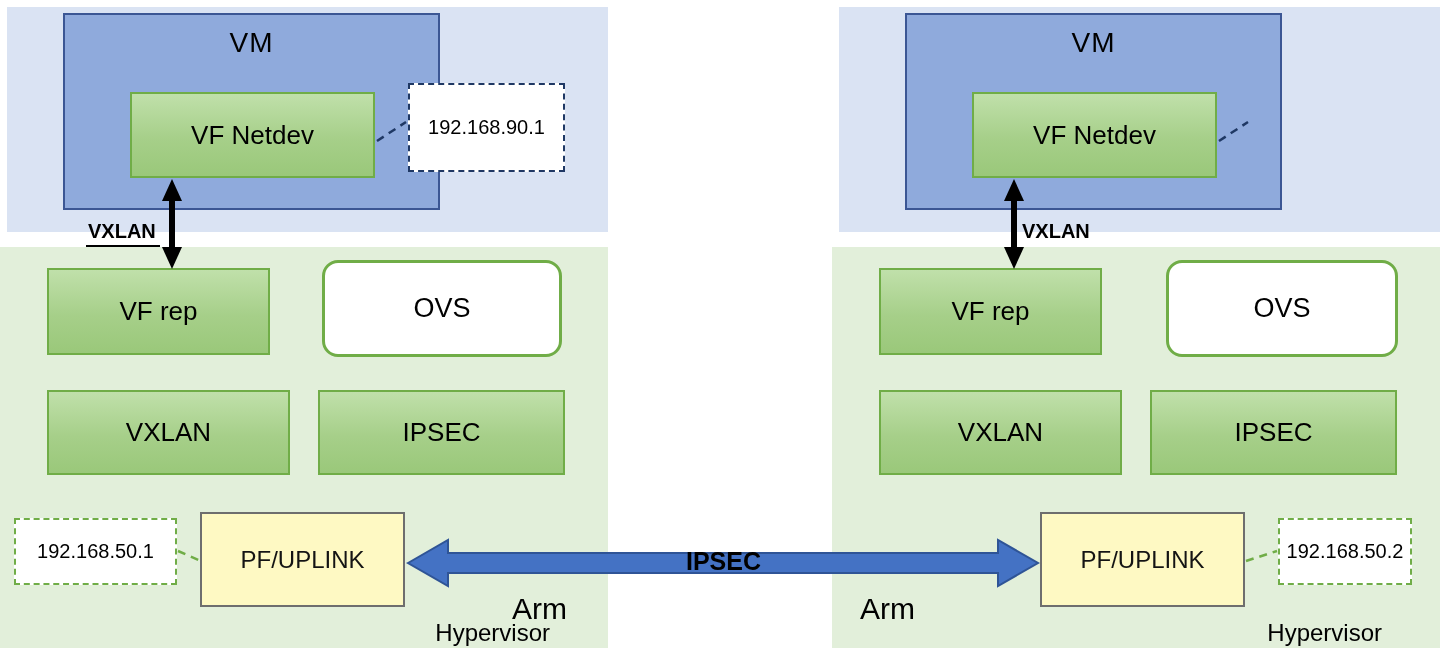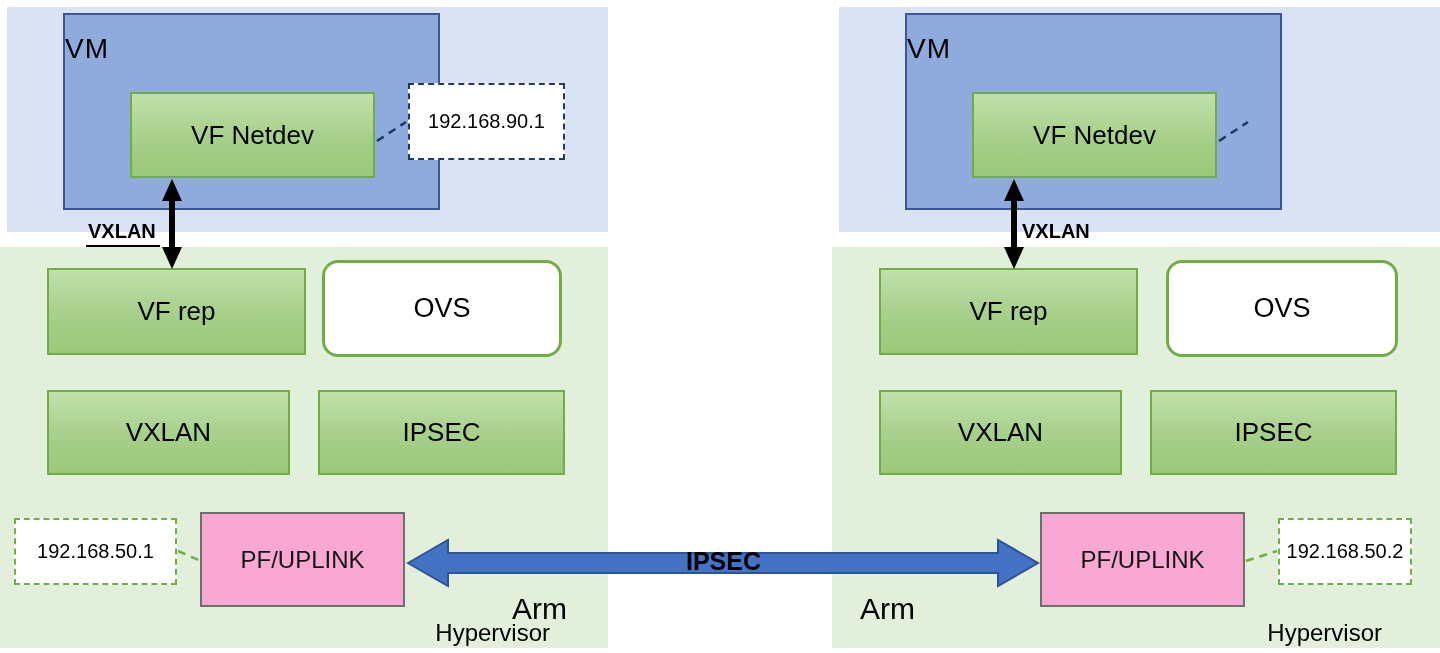--- a/index.html
+++ b/index.html
@@ -9,50 +9,50 @@
   .host { position:absolute; top:0; width:608px; height:653px; }
   .host-left  { left:0; }
   .host-right { left:832px; }
 
   .region-hypervisor { position:absolute; left:7px; top:7px; width:601px; height:225px; background:#dae3f3; }
   .region-arm        { position:absolute; left:0;  top:247px; width:608px; height:401px; background:#e2efda; }
 
   .vm-box { position:absolute; left:63px; top:13px; width:377px; height:197px;
             background:#8faadc; border:2px solid #3b5694; }
   .host-right .vm-box { left:73px; }
-  .vm-title { margin-top:18px; font-size:28px; letter-spacing:1px; }
+  .vm-title { text-align:center; margin-top:12px; font-size:28px; letter-spacing:1px; }
 
   .greenbox { background:linear-gradient(180deg,#c0e0aa 0%, #a6cf89 55%, #9ac87a 100%);
               border:2px solid #70ad47; display:flex; align-items:center; justify-content:center;
               font-size:26px; color:#000; }
 
   .vf-netdev { position:absolute; left:130px; top:92px; width:245px; height:86px; }
   .host-right .vf-netdev { left:140px; }
 
-  .ip-box-vm { position:absolute; left:408px; top:83px; width:157px; height:77px; background:#ffffff;
+  .ip-box-vm { position:absolute; left:408px; top:83px; width:157px; height:89px; background:#ffffff;
                border:2px dashed #1f3864; display:flex; align-items:center; justify-content:center;
                font-size:20px; z-index:5; }
   .host-right .ip-box-vm { left:418px; }
 
   .hypervisor-label { position:absolute; right:58px; bottom:6px; font-size:24px; }
 
   .vxlan-link-label { position:absolute; left:86px; top:220px; font-size:20px; font-weight:bold; z-index:6; }
   .vxlan-link-label.underlined { border-bottom:2px solid #000; padding:0 4px 2px 2px; }
   .host-right .vxlan-link-label { left:190px; }
 
-  .vf-rep    { position:absolute; left:47px;  top:268px; width:259px; height:87px; }
+  .vf-rep    { position:absolute; left:47px;  top:268px; width:223px; height:87px; }
   .ovs-box   { position:absolute; left:322px; top:260px; width:240px; height:97px; background:#ffffff;
                border:3px solid #70ad47; border-radius:16px; display:flex; align-items:center;
                justify-content:center; font-size:27px; }
   .host-right .ovs-box { left:334px; width:232px; }
   .vxlan-box { position:absolute; left:47px;  top:390px; width:243px; height:85px; }
   .ipsec-box { position:absolute; left:318px; top:390px; width:247px; height:85px; }
 
   .pf-uplink { position:absolute; left:200px; top:512px; width:205px; height:95px;
-               background:#f9a8d4; border:2px solid #6e6e6e; display:flex; align-items:center;
+               background:#fef9c3; border:2px solid #6e6e6e; display:flex; align-items:center;
                justify-content:center; font-size:24px; color:#141414; }
   .host-right .pf-uplink { left:208px; }
 
   .ip-box-uplink { position:absolute; left:14px; top:518px; width:163px; height:67px; background:#ffffff;
                    border:2px dashed #70ad47; display:flex; align-items:center; justify-content:center;
                    font-size:20px; }
   .host-right .ip-box-uplink { left:446px; width:134px; }
 
   .arm-label { position:absolute; left:512px; top:592px; font-size:30px; }
   .host-right .arm-label { left:28px; }

